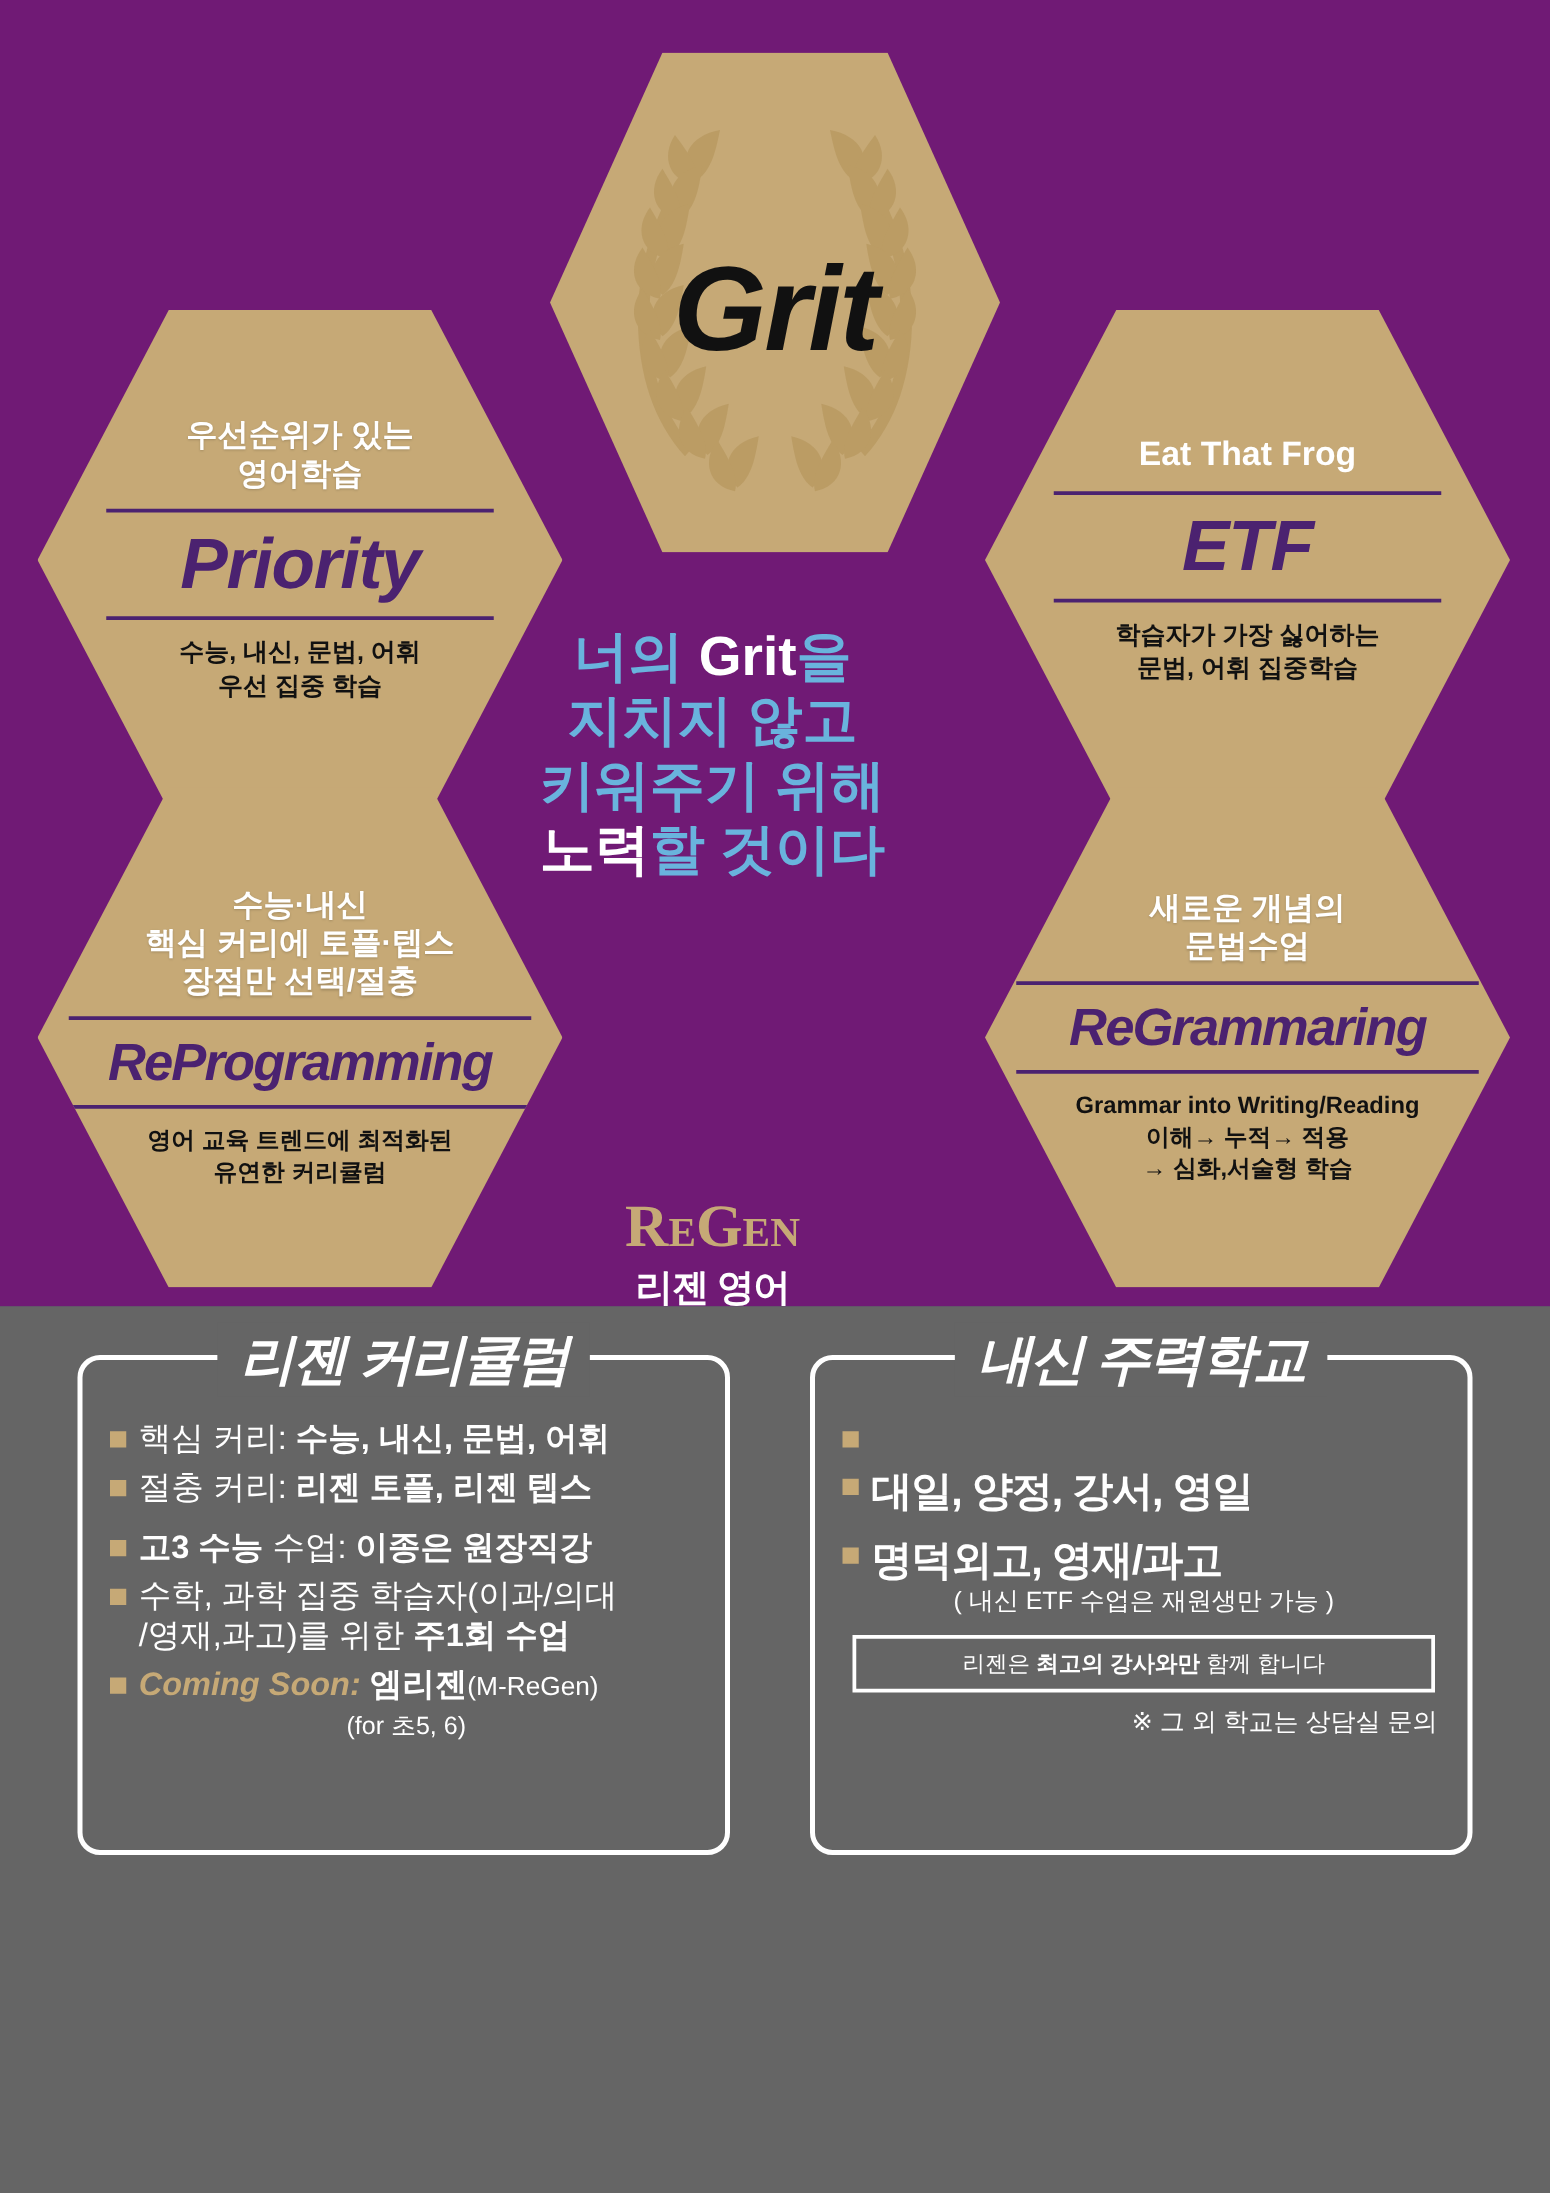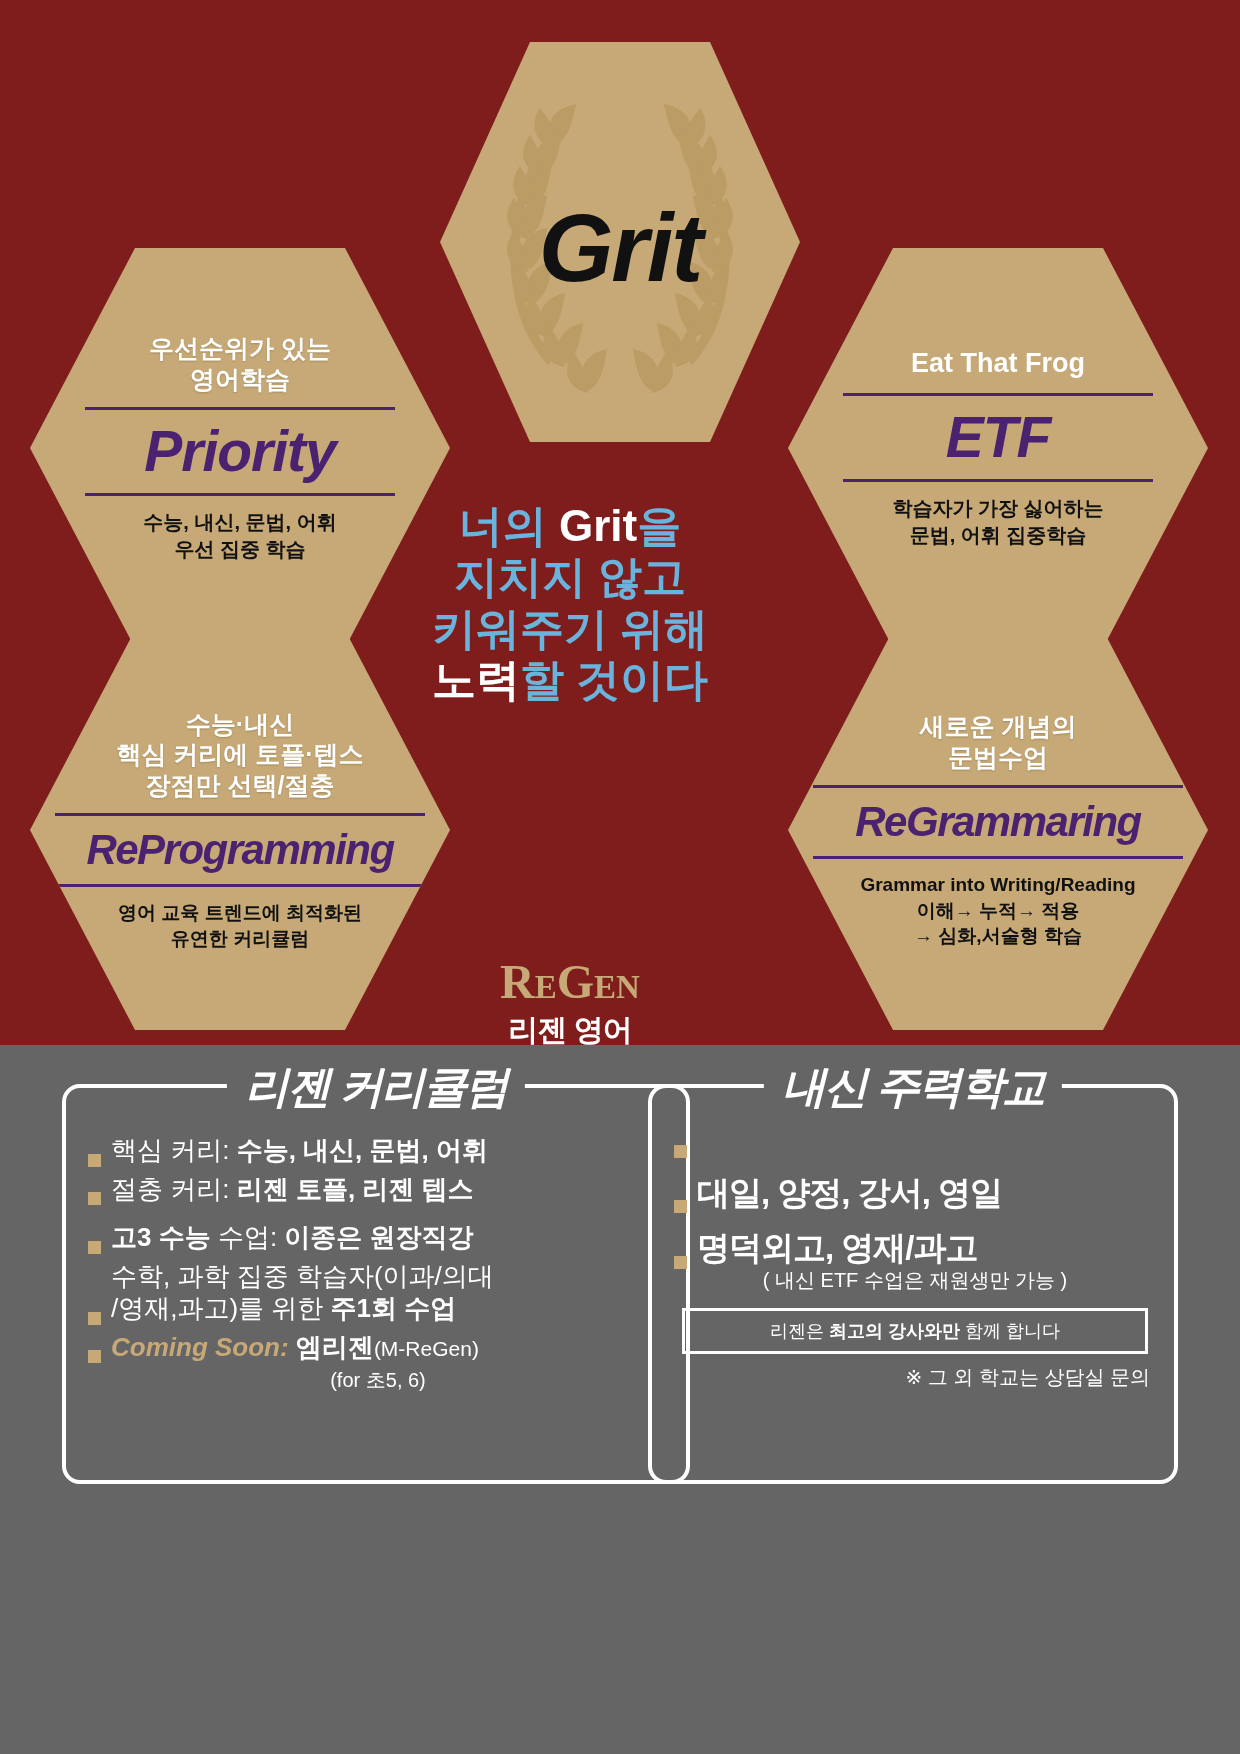--- a/index.html
+++ b/index.html
@@ -7,21 +7,21 @@
   body {
     font-family:"Liberation Sans","DejaVu Sans",sans-serif;
     background:#5a2d7e;
     overflow:hidden;
   }
   .poster { position:relative; width:1240px; height:1754px; }
 
   
   .top-area {
     position:absolute; left:0; top:0; width:1240px; height:1045px;
-    background:#7f1d1d;
+    background:#701a75;
     overflow:hidden;
   }
 
   
   .hex {
     position:absolute;
     background:#c6a976;
     clip-path:polygon(50% 0%,100% 25%,100% 75%,50% 100%,0% 75%,0% 25%);
     display:flex; flex-direction:column; align-items:center; justify-content:center;
     text-align:center;
@@ -97,33 +97,33 @@
   }
 
   
   .bottom-area {
     position:absolute; left:0; top:1045px; width:1240px; height:709px;
     background:#656565;
   }
   .panel {
     position:absolute; border:4px solid #ffffff; border-radius:18px;
   }
-  #panel-curriculum { left:62px;  top:1084px; width:628px; height:400px; }
+  #panel-curriculum { left:62px;  top:1084px; width:522px; height:400px; }
   #panel-schools    { left:648px; top:1084px; width:530px; height:400px; }
   .panel-title {
     position:absolute; top:-30px; left:50%; transform:translateX(-50%);
     background:#656565; padding:0 18px; white-space:nowrap;
     color:#ffffff; font-weight:bold; font-style:italic; font-size:44px;
     letter-spacing:-2px;
   }
   .panel-body { padding:46px 18px 14px 22px; }
 
   ul.blist { list-style:none; }
   ul.blist li {
-    display:flex; align-items:flex-end; gap:10px;
+    display:flex; align-items:flex-start; gap:10px;
     color:#ffffff; margin-bottom:6px; line-height:1.25;
   }
   .sq {
     flex:0 0 auto; width:13px; height:13px; background:#c6a976; margin-top:11px;
   }
   .li-text { font-size:26px; }
   .li-text b { font-weight:bold; }
 
   #panel-curriculum .li-text { font-size:26px; font-weight:normal; }
   #panel-schools .li-text { font-size:33px; font-weight:bold; letter-spacing:-1px; }

